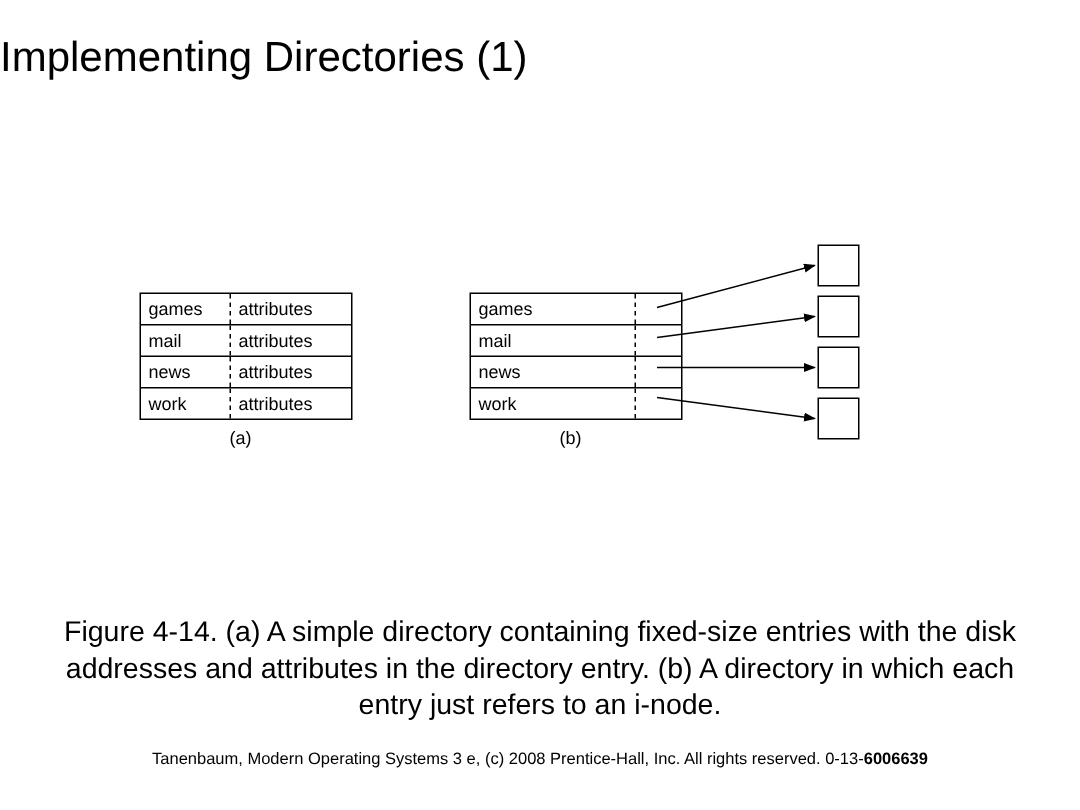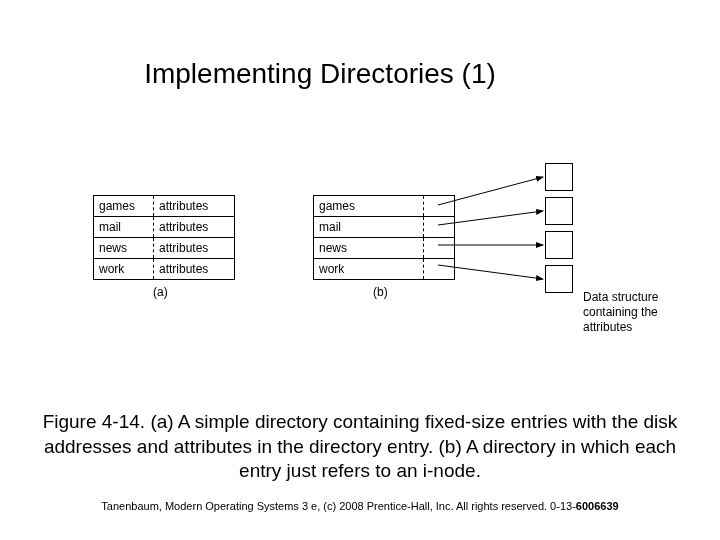--- a/index.html
+++ b/index.html
@@ -11,24 +11,22 @@
     font-family: Arial, Helvetica, sans-serif;
     color: #000;
     position: relative;
     overflow: hidden;
   }
   .title {
     position: absolute;
     top: 22px;
     left: 0;
     width: 640px;
-    text-align: center;
     font-size: 28px;
     font-weight: 400;
-    margin-top: 36px;
   }
   .diagram {
     position: absolute;
     top: 165px;
     left: 13px;
     width: 720px;
     height: 180px;
   }
   
   .tblA {
@@ -194,20 +192,19 @@
       <marker id="ah" markerWidth="8" markerHeight="8" refX="7" refY="3" orient="auto">
         <path d="M0,0 L8,3 L0,6 Z" fill="#000"></path>
       </marker>
     </defs>
     <line x1="425" y1="40" x2="530" y2="12" stroke="#000" stroke-width="1" marker-end="url(#ah)"></line>
     <line x1="425" y1="60" x2="530" y2="46" stroke="#000" stroke-width="1" marker-end="url(#ah)"></line>
     <line x1="425" y1="80" x2="530" y2="80" stroke="#000" stroke-width="1" marker-end="url(#ah)"></line>
     <line x1="425" y1="100" x2="530" y2="114" stroke="#000" stroke-width="1" marker-end="url(#ah)"></line>
   </svg>
 
-  <div class="ds-label">Data structure containing the attributes</div>
 </div>
 
 <div class="caption">Figure 4-14. (a) A simple directory containing fixed-size entries with the disk addresses and attributes in the directory entry. (b) A directory in which each entry just refers to an i-node.</div>
 
 <div class="footer">
   <span>Tanenbaum, Modern Operating Systems 3 e, (c) 2008 Prentice-Hall, Inc. All rights reserved. 0-13-</span><span class="isbn">6006639</span>
 </div>
 
 </body></html>

